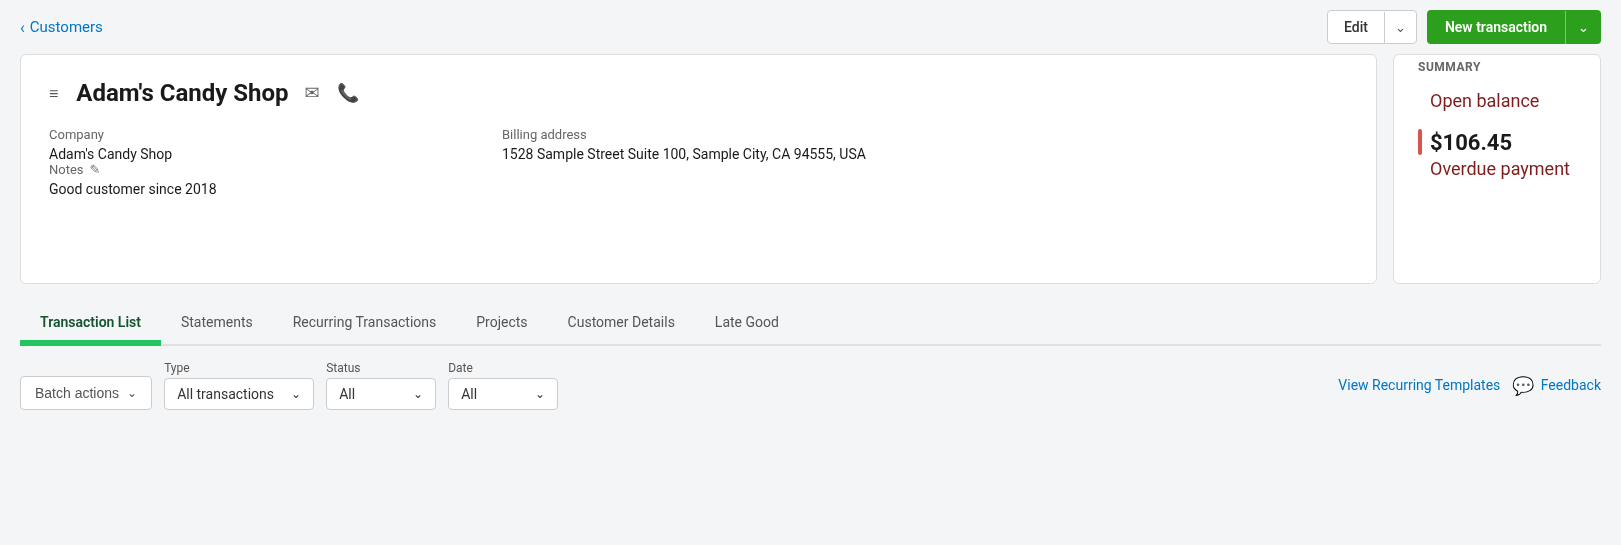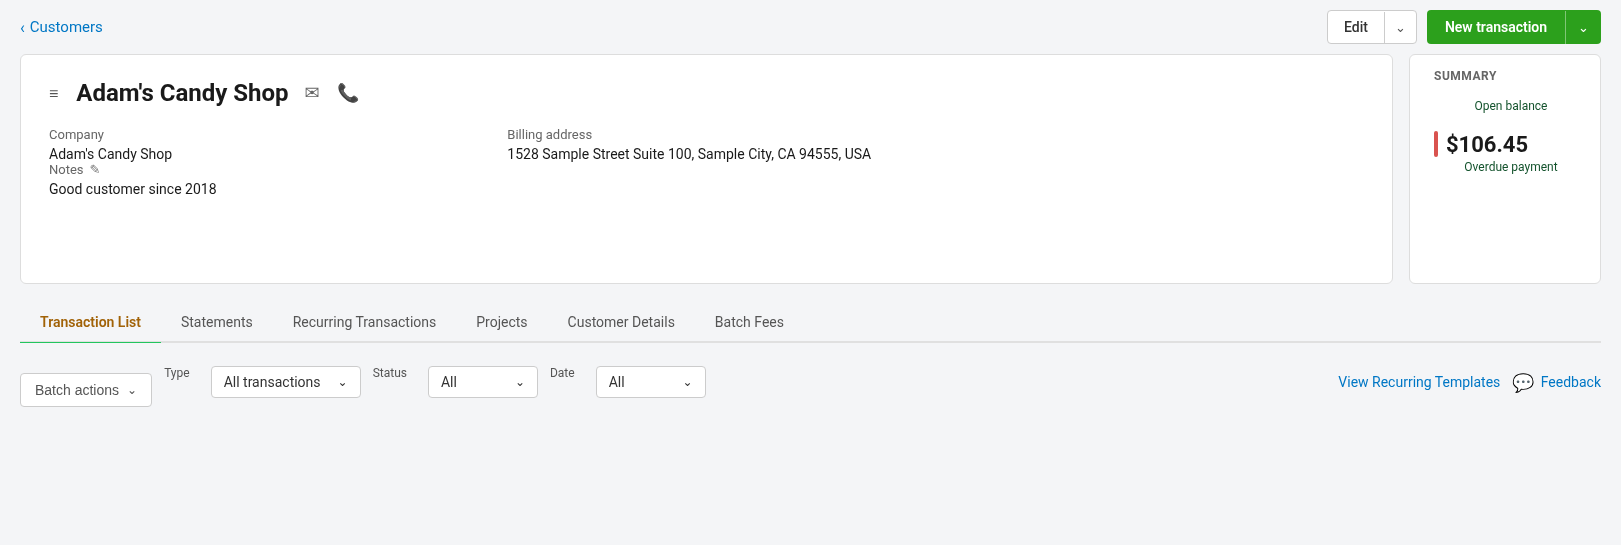--- a/index.html
+++ b/index.html
@@ -156,22 +156,22 @@
     .pencil-icon {
       font-size: 13px;
       color: #777;
       cursor: pointer;
     }
 
     .summary-card {
       background: #fff;
       border: 1px solid #ddd;
       border-radius: 6px;
-      padding: 14px 24px;
-      width: 192px;
+      padding: 5px 24px;
+      width: 208px;
       min-height: 230px;
     }
 
     .summary-title {
       font-size: 12px;
       font-weight: 700;
       color: #666;
       letter-spacing: 0.5px;
       margin-bottom: 16px;
       text-transform: uppercase;
@@ -198,24 +198,23 @@
     .bar-yellow { background: #f4a600; }
     .bar-red { background: #d9534f; }
 
     .summary-amount {
       font-size: 22px;
       font-weight: 700;
       color: #1a1a1a;
     }
 
     .summary-desc {
-      font-size: 12px;
-      color: #14532d;
+      font-size: 18px;
+      color: #7f1d1d;
       margin-left: 12px;
-      text-align: center;
     }
 
     .tabs-section {
       padding: 20px 20px 0;
     }
 
     .tabs-list {
       display: flex;
       gap: 0;
       border-bottom: 2px solid #e0e0e0;
@@ -226,37 +225,37 @@
       padding: 10px 20px;
       font-size: 14px;
       color: #555;
       cursor: pointer;
       border-bottom: 3px solid transparent;
       margin-bottom: -2px;
       white-space: nowrap;
     }
 
     .tab-item.active {
-      color: #a16207;
+      color: #14532d;
       font-weight: 600;
-      border-bottom: 1px solid #22c55e;
+      border-bottom: 6px solid #22c55e;
     }
 
     .filters-bar {
       display: flex;
       align-items: center;
       gap: 12px;
       padding: 14px 20px;
       background: #f4f5f7;
     }
 
     .filter-group {
       display: flex;
-      flex-direction: row;
-      gap: 21px;
+      flex-direction: column;
+      gap: 3px;
     }
 
     .filter-label {
       font-size: 12px;
       color: #555;
     }
 
     .filter-select {
       display: flex;
       align-items: center;
@@ -394,21 +393,21 @@
   </div>
 </div>
 
 <div class="tabs-section">
   <ul class="tabs-list">
     <li class="tab-item active">Transaction List</li>
     <li class="tab-item">Statements</li>
     <li class="tab-item">Recurring Transactions</li>
     <li class="tab-item">Projects</li>
     <li class="tab-item">Customer Details</li>
-    <li class="tab-item">Batch Fees</li>
+    <li class="tab-item">Late Good</li>
   </ul>
 </div>
 
 <div class="filters-bar">
 
   <button class="batch-actions-btn">
     <span>Batch actions</span>
     <span class="chevron-down">⌄</span>
   </button>
 

